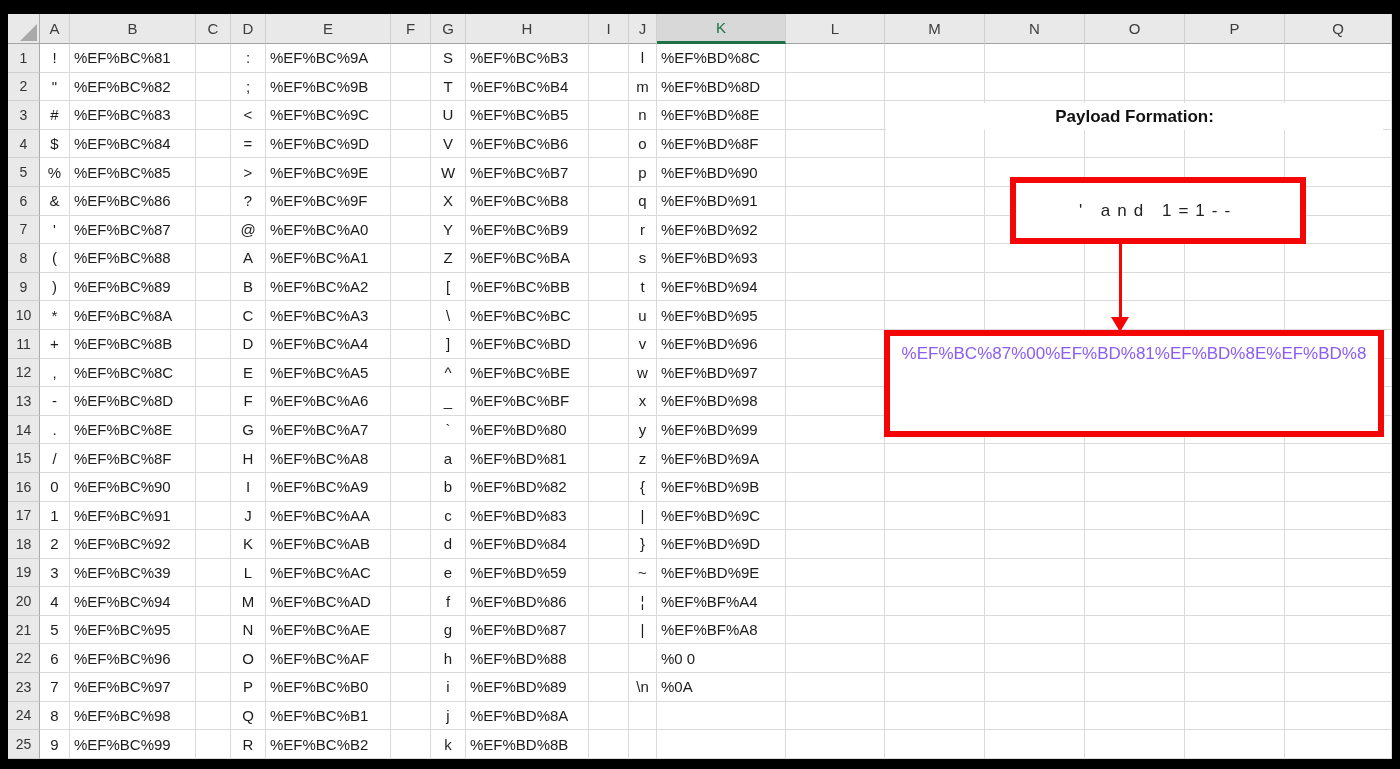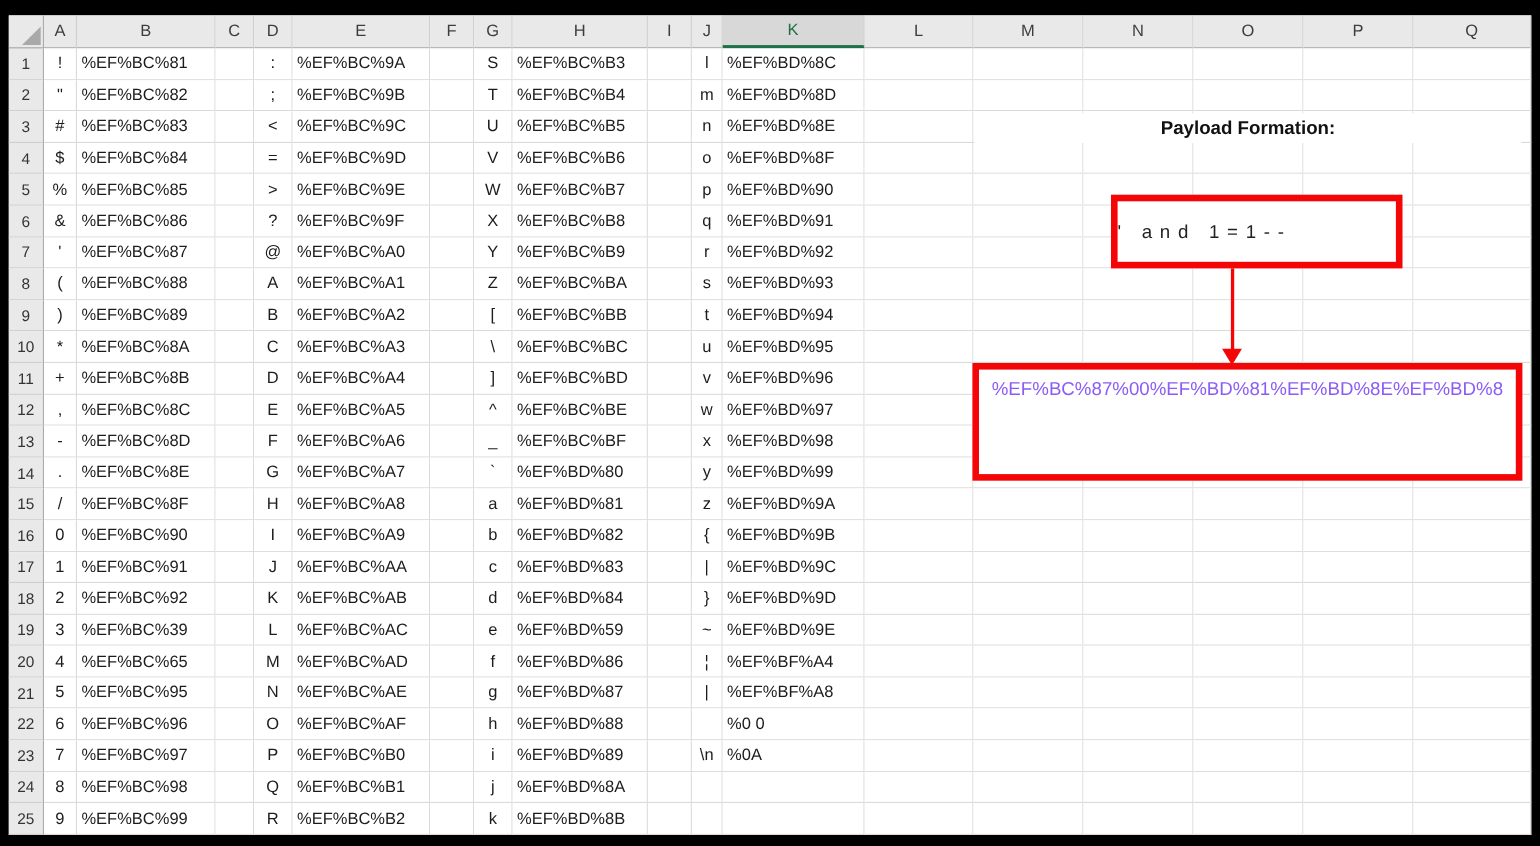--- a/index.html
+++ b/index.html
@@ -59,23 +59,23 @@
   .ch { justify-content:center; }
   .co { justify-content:flex-start; padding-left:4px; }
 
   .overlay { position:absolute; z-index:5; }
   .payload-title {
     left:886px; top:103px; width:497px; height:27px;
     background:#fff; line-height:27px; text-align:center;
     font-weight:bold; font-size:17px; color:#111;
   }
   .pbox1 {
-    left:1010px; top:177px; width:265px; height:67px;
+    left:1010px; top:177px; width:296px; height:67px;
     background:#fff; border:6px solid #f40606;
-    display:flex; align-items:center; 
+    display:flex; align-items:center; justify-content:center;
     font-size:17px; letter-spacing:7px; color:#222;
   }
   .arrow-stem {
     left:1119px; top:244px; width:3px; height:76px;
     background:#f40606;
   }
   .arrow-head {
     left:1111px; top:317px; width:0; height:0;
     border-left:9px solid transparent;
     border-right:9px solid transparent;
@@ -449,21 +449,21 @@
         <div class="c ch">~</div>
         <div class="c co">%EF%BD%9E</div>
         <div class="c"></div>
         <div class="c"></div>
         <div class="c"></div>
         <div class="c"></div>
         <div class="c"></div>
         <div class="c"></div>
         <div class="c rn">20</div>
         <div class="c ch">4</div>
-        <div class="c co">%EF%BC%65</div>
+        <div class="c co">%EF%BC%94</div>
         <div class="c"></div>
         <div class="c ch">M</div>
         <div class="c co">%EF%BC%AD</div>
         <div class="c"></div>
         <div class="c ch">f</div>
         <div class="c co">%EF%BD%86</div>
         <div class="c"></div>
         <div class="c ch">¦</div>
         <div class="c co">%EF%BF%A4</div>
         <div class="c"></div>

